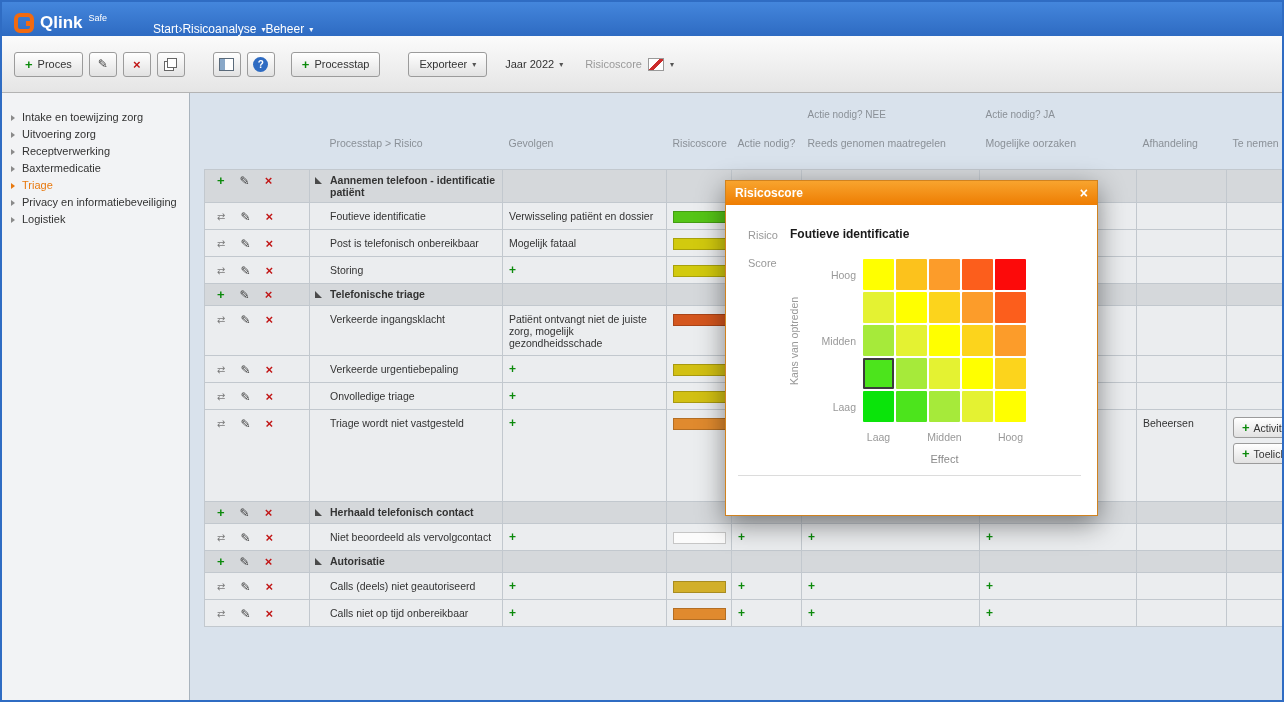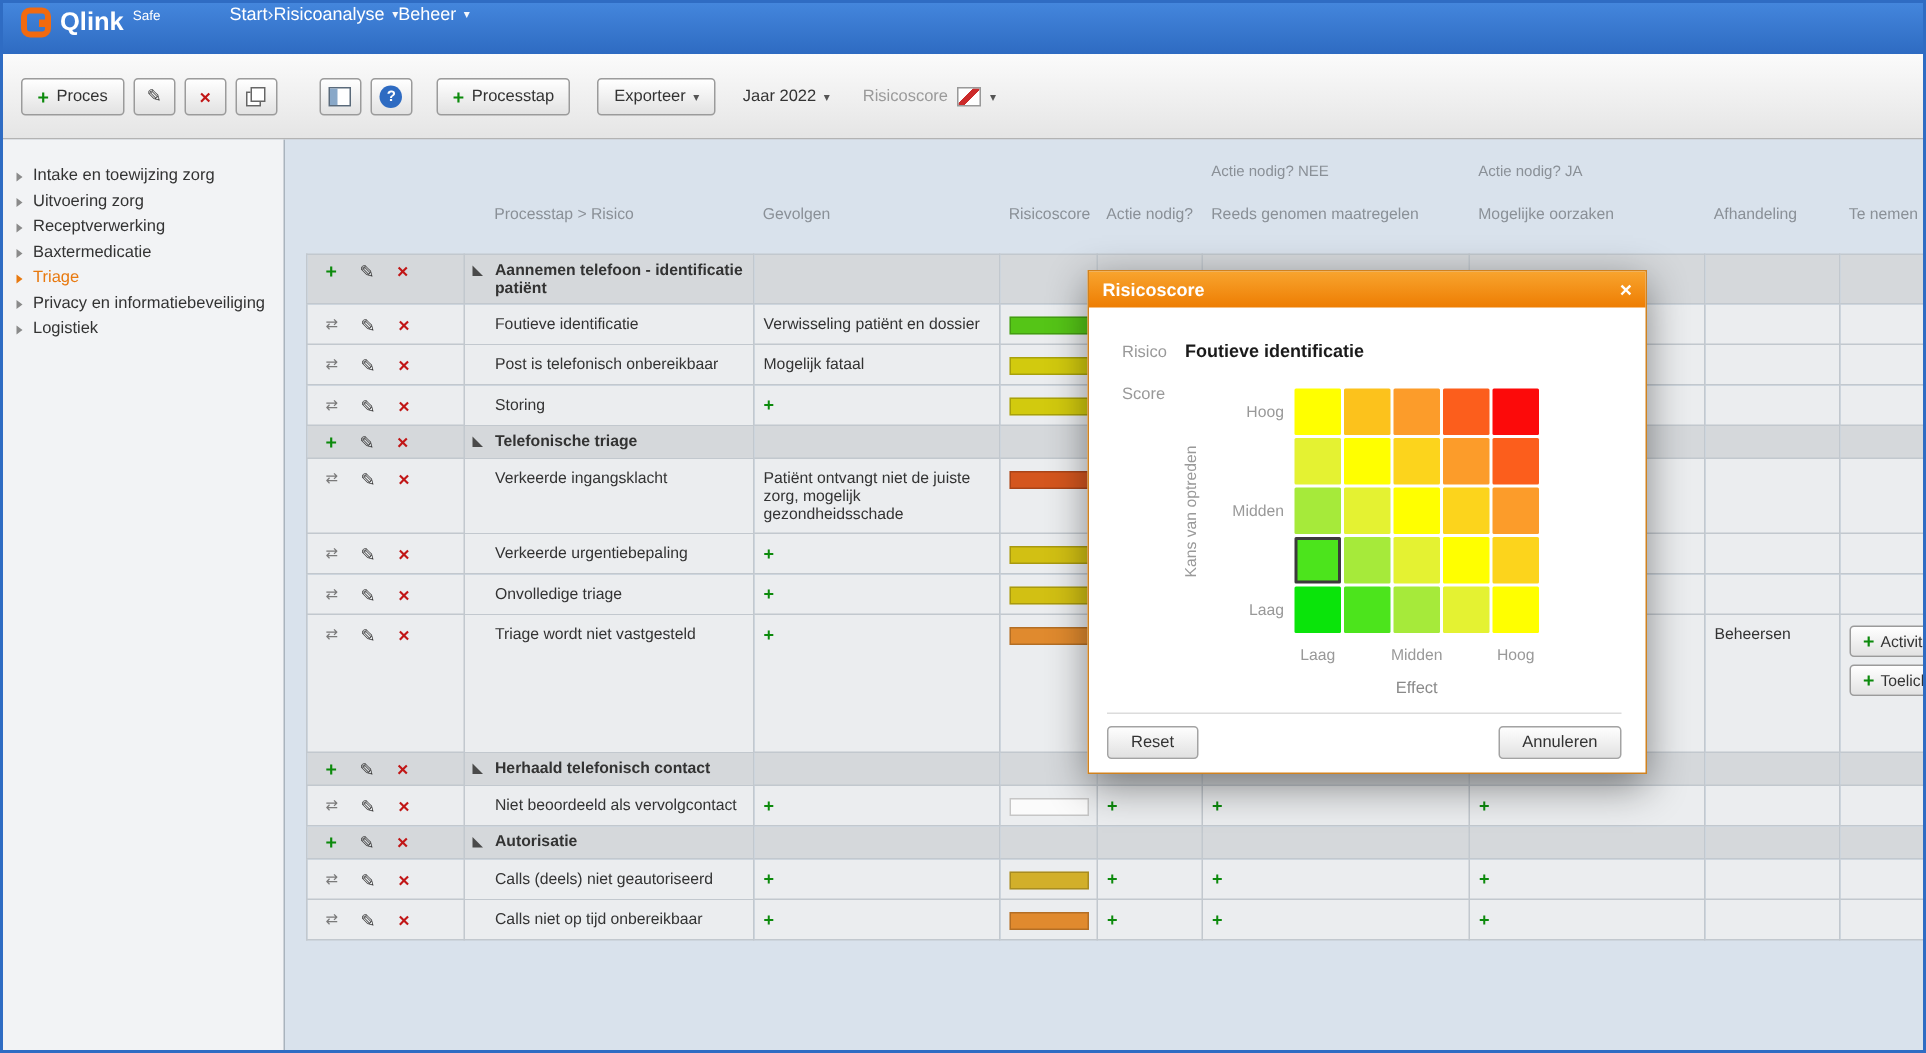--- a/index.html
+++ b/index.html
@@ -1,20 +1,20 @@
 <!DOCTYPE html>
 <html><head>
 <meta charset="utf-8">
 <style>
   html,body{margin:0;padding:0}
   body{width:1284px;height:702px;overflow:hidden;font-family:"Liberation Sans",sans-serif;background:#2f6cc3}
   .app{position:relative;width:1284px;height:702px;border:2px solid #2f6cc3;box-sizing:border-box;display:flex;flex-direction:column;overflow:hidden;background:#d9e2ec}
 
   
-  .topbar{flex:0 0 34px;background:linear-gradient(#4486dc,#2e6bc2);display:flex;align-items:flex-start;padding:0 12px}
+  .topbar{flex:0 0 34px;background:linear-gradient(#4486dc,#2e6bc2);display:flex;align-items:flex-end;padding:0 12px}
   .logo{display:flex;align-items:flex-start;gap:6px}
   .logo-mark{width:20px;height:20px;border:4px solid #f26a10;border-radius:6px;position:relative;box-sizing:border-box;margin-top:3px}
   .logo-mark::after{content:"";position:absolute;right:-1px;top:4px;width:5px;height:5px;background:#f26a10}
   .logo-text{color:#fff;font-size:17px;font-weight:bold;line-height:26px}
   .logo-badge{color:#fff;font-size:9px;margin-top:3px}
   .menu{display:flex;align-items:center;gap:0;margin-left:46px;color:#fff;font-size:12px}
   .menu-item{display:inline-flex;align-items:center;gap:5px;cursor:pointer}
   .menu-caret{font-size:8px;opacity:.95}
   .menu-sep{opacity:.9}
 
@@ -32,21 +32,21 @@
   .panel-ic{width:15px;height:13px;border:1px solid #5a6a7a;display:inline-block;position:relative;background:#fff;box-sizing:border-box}
   .panel-ic::before{content:"";position:absolute;left:0;top:0;bottom:0;width:5px;background:#89a8c8}
   .help-ic{width:15px;height:15px;border-radius:50%;background:#2e6bc2;color:#fff;font-size:10px;font-weight:bold;display:inline-flex;align-items:center;justify-content:center}
   .caret-dk{font-size:8px;color:#555}
   .jaar-dd{display:inline-flex;align-items:center;gap:5px;font-size:11px;color:#333;margin-left:12px;cursor:pointer}
   .rs-group{display:inline-flex;align-items:center;gap:6px;margin-left:16px}
   .rs-label{font-size:11px;color:#9a9a9a}
   .score-ic{width:16px;height:13px;border:1px solid #999;background:linear-gradient(135deg,#fff 40%,#cc2b2b 40%,#cc2b2b 60%,#fff 60%);display:inline-block;box-sizing:border-box}
   .gap2{margin-left:22px}
   .gap3{margin-left:10px}
-  .gap4{margin-left:12px}
+  .gap4{margin-left:22px}
 
   
   .content{flex:1;display:flex;min-height:0}
   .sidebar{flex:0 0 187px;background:#f2f3f5;border-right:1px solid #a9b3bd;padding-top:16px}
   .side-item{display:flex;align-items:center;gap:7px;padding:2px 6px 2px 9px;font-size:11px;color:#333;cursor:pointer;line-height:13px}
   .side-item .tri{width:0;height:0;border-left:4px solid #8a8a8a;border-top:3px solid transparent;border-bottom:3px solid transparent;flex:0 0 auto}
   .side-item.selected{color:#e8790f}
   .side-item.selected .tri{border-left-color:#e8790f}
 
   .main{flex:1;background:#d9e2ec;position:relative;overflow:hidden;padding:8px 0 0 14px}
@@ -557,20 +557,16 @@
           </div>
         <div class="x-ticks">
             <span style="left: 15.5px;">Laag</span>
             <span style="left: 81.5px;">Midden</span>
             <span style="left: 147.5px;">Hoog</span>
           </div>
         <div class="effect">Effect</div>
       </div>
 
       <div class="m-divider"></div>
-      <div class="m-footer">
-        <button class="m-btn">Reset</button>
-        <button class="m-btn">Annuleren</button>
-      </div>
     </div>
   </div>
 
 </div>
 
 </body></html>

